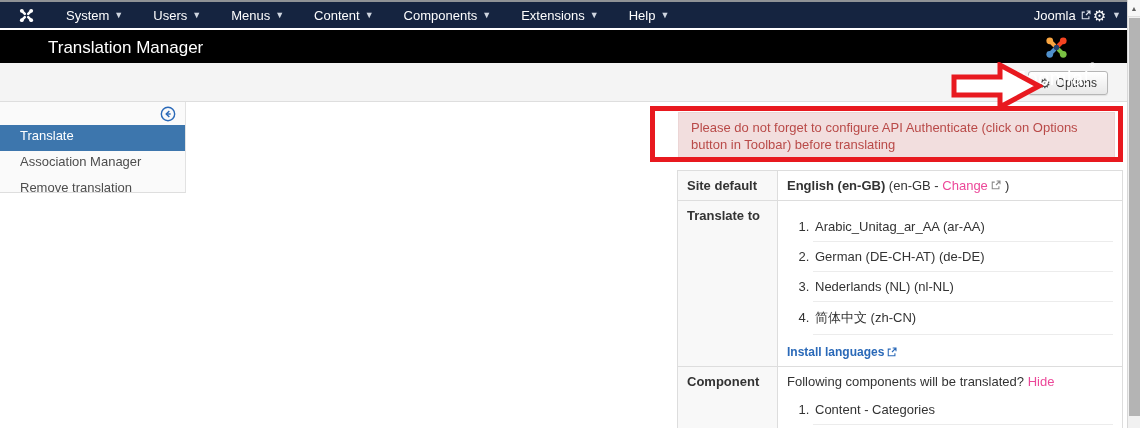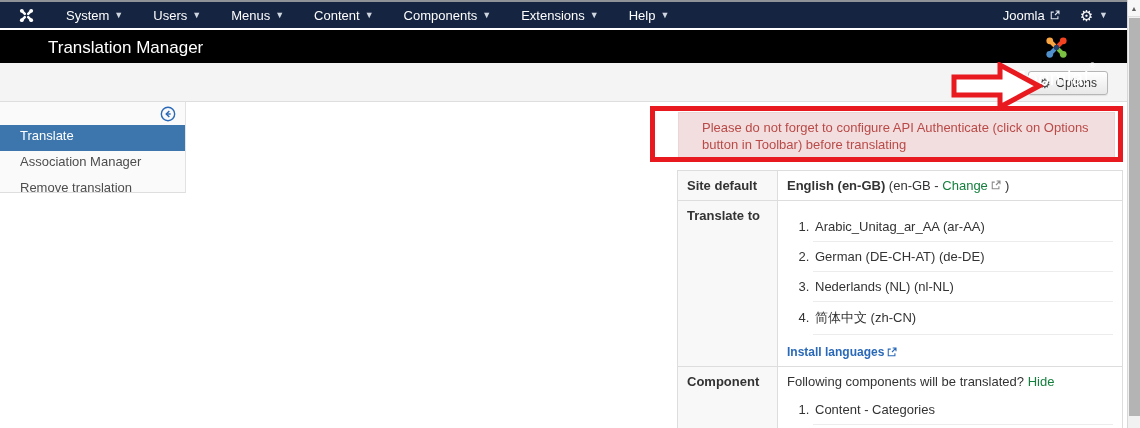--- a/index.html
+++ b/index.html
@@ -7,21 +7,21 @@
               font-family:"Liberation Sans", sans-serif; position:relative; }
 
   
   .topnav { position:absolute; left:0; top:0; width:1140px; height:28px;
             background:#152440; border-top:2px solid #8f9296;
             display:flex; align-items:center; color:#fdfdfd; font-size:13px; z-index:2; }
   .topnav .brand { padding:0 16px 0 18px; display:flex; align-items:center; }
   .topnav .menu-item { padding:0 15px; height:26px; display:flex; align-items:center;
                        gap:5px; cursor:pointer; white-space:nowrap; }
   .caret { font-size:9px; color:#cfd6e0; line-height:1; }
-  .topnav .right { margin-left:auto; display:flex; align-items:center; gap:20px; padding-right:32px; }
+  .topnav .right { margin-left:auto; display:flex; align-items:center; gap:2px; padding-right:19px; }
   .topnav .site-link { display:flex; align-items:center; gap:5px; }
   .topnav .gear-wrap { display:flex; align-items:center; gap:6px; }
   .gear-glyph { font-size:15px; line-height:1; color:#fff; }
 
   
   .header { position:absolute; left:0; top:30px; width:1140px; height:33px;
             background:#000000; color:#fff; z-index:1; }
   .header .page-title { position:absolute; left:48px; top:8px; font-size:17px; font-weight:400; }
   .header .logo { position:absolute; right:44px; top:4px; display:flex; align-items:center; gap:6px;flex-direction:column; }
   .header .logo-text { font-size:20px; font-weight:400; letter-spacing:.5px; }
@@ -41,29 +41,29 @@
   .sidebar { position:absolute; left:0; top:102px; width:186px; height:91px;
              background:#fafafa; border-right:1px solid #e2e2e2; border-bottom:1px solid #dedede;
              font-size:13px; }
   .collapse-row { height:23px; display:flex; justify-content:flex-end; align-items:center; padding-right:9px; }
   .side-item { height:26px; line-height:21px; padding-left:20px; color:#4d4d4d; cursor:pointer; white-space:nowrap; }
   .side-item.active { background:#3d76ad; color:#fff; }
 
   
   .alert { position:absolute; left:678px; top:112px; width:437px;
            background:#f2dede; border:1px solid #ecd5d5; color:#b94a48;
-           font-size:13px; line-height:17px; padding:6px 23px; }
+           font-size:13px; line-height:17px; padding:6px 12px; }
   .panel-table { position:absolute; left:677px; top:170px; width:446px;
                  border-collapse:collapse; font-size:13px; color:#333; }
   .panel-table td { border:1px solid #ddd; vertical-align:top; padding:7px 9px; }
   .panel-table td.lbl { width:100px; background:#f8f8f8; font-weight:bold; }
   .lang-ol, .comp-ol { list-style-position:outside; margin:4px 0 0 0; padding-left:26px; }
   .lang-ol li, .comp-ol li { padding:7px 2px 7px 2px; border-bottom:1px solid #ececec; }
   .comp-ol { margin-top:6px; }
-  a.lnk { color:#15803d; text-decoration:none; cursor:pointer; }
+  a.lnk { color:#ec4899; text-decoration:none; cursor:pointer; }
   .install-link { display:inline-flex; align-items:center; gap:3px; margin-top:10px;
                   font-weight:bold; font-size:12px; color:#2a69b8; cursor:pointer; }
   .ext-ico { display:inline-block; }
 
   
   .annot-box { position:absolute; left:650px; top:106px; width:473px; height:56px;
                border:5px solid #e8191f; z-index:5; pointer-events:none; }
   .annot-arrow { position:absolute; left:951px; top:62px; z-index:6; pointer-events:none; }
 
   

